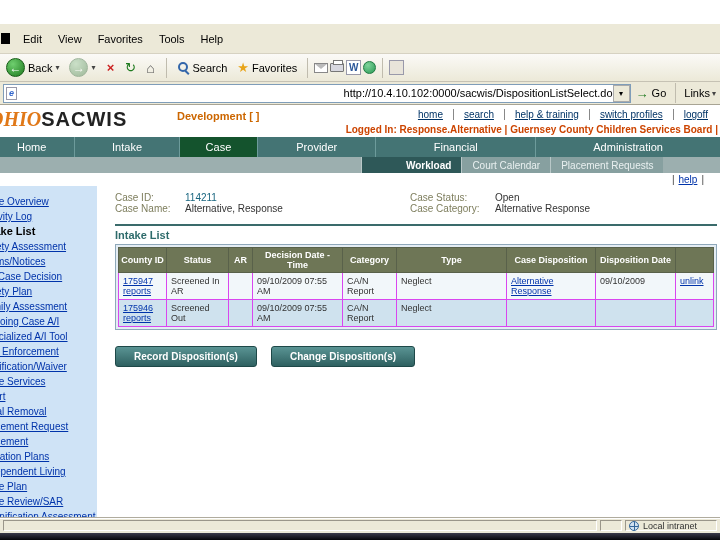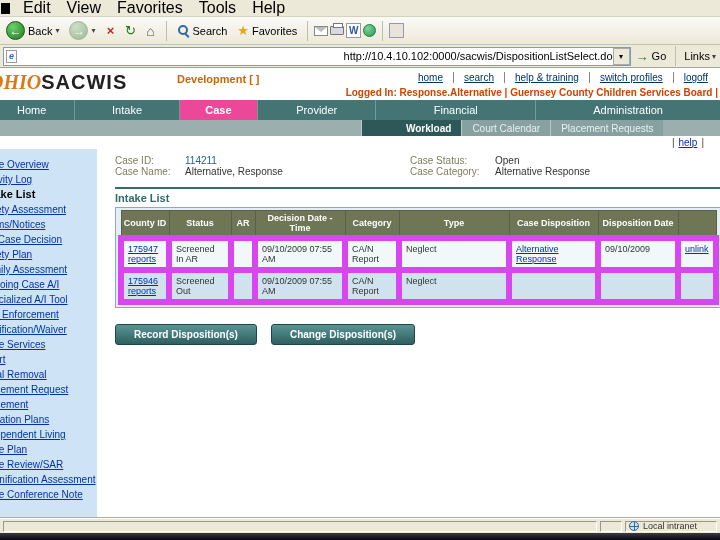--- a/index.html
+++ b/index.html
@@ -1,20 +1,20 @@
 <!DOCTYPE html>
 <html><head>
 <meta charset="utf-8">
 <style>
   * { box-sizing: border-box; margin: 0; padding: 0; }
   body { font-family: "Liberation Sans", "DejaVu Sans", sans-serif; background:#888; }
   .frame { position:relative; width:720px; height:540px; overflow:hidden; background:#fff; }
 
   
-  .menubar { height:17px; background:#ece9d8; display:flex; align-items:center; font-size:16px; color:#000; border-bottom:1px solid #d6d2c2; }
+  .menubar { height:30px; background:#ece9d8; display:flex; align-items:center; font-size:11px; color:#000; border-bottom:1px solid #d6d2c2;margin-top:24px; }
   .win-icon { width:9px; height:11px; background:#000; margin:0 5px 0 1px; }
   .menu-item { padding:1px 8px; cursor:pointer; }
 
   .toolbar { height:28px; background:linear-gradient(#fbfaf7,#ece9d8); display:flex; align-items:center; border-bottom:1px solid #c6c2b4; padding-left:2px; gap:2px; }
   .tb-btn { display:flex; align-items:center; gap:3px; padding:2px 4px; font-size:11px; cursor:pointer; }
   .circ { width:19px; height:19px; border-radius:50%; color:#fff; font-size:12px; display:flex; align-items:center; justify-content:center; }
   .circ.green { background:radial-gradient(circle at 35% 30%, #6fcf6f, #1e7a1e); border:1px solid #155c15; }
   .circ.gray { background:radial-gradient(circle at 35% 30%, #b9d8b9, #7da37d); border:1px solid #7a9a7a; opacity:.7; }
   .dd { font-size:8px; color:#444; }
   .tb-ico { width:18px; text-align:center; font-size:13px; cursor:pointer; }
@@ -55,21 +55,21 @@
   .env-label { position:absolute; left:188px; top:5px; color:#cc6600; font-weight:bold; font-size:11px; }
   .header-links { position:absolute; right:2px; top:4px; display:flex; font-size:10px; }
   .header-links .hlnk { color:#003366; text-decoration:underline; padding:0 10px; cursor:pointer; white-space:nowrap; }
   .header-links .hlnk + .hlnk { border-left:1px solid #888; }
   .logged-in { position:absolute; right:2px; top:19px; color:#cc4400; font-size:10px; font-weight:bold; white-space:nowrap; }
 
   .nav { height:20px; display:flex; background:#447474; }
   .nav .tab { display:flex; align-items:center; justify-content:center; color:#fff; font-size:11px; border-right:1px solid #6d9b9b; cursor:pointer; white-space:nowrap; }
   .nav .tab.t1 { flex:86; } .nav .tab.t2 { flex:104; } .nav .tab.t3 { flex:78; }
   .nav .tab.t4 { flex:118; } .nav .tab.t5 { flex:160; } .nav .tab.t6 { flex:185; border-right:none; }
-  .nav .tab.sel { background:#ec4899; font-weight:bold; }
+  .nav .tab.sel { background:#14532d; font-weight:normal; }
 
   .subnav { height:16px; background:#9cafaf; display:flex; align-items:stretch; font-size:10px; }
   .subnav .spacer { width:372px; }
   .subtab { display:flex; align-items:center; justify-content:center; padding:0 10px; background:#87a0a0; color:#e9f0f0; border-left:1px solid #b9c8c8; cursor:pointer; white-space:nowrap; }
   .subtab.sel { background:#2e5858; color:#fff; font-weight:bold;padding-left:44px; }
 
   .help-row { height:13px; display:flex; justify-content:flex-end; align-items:center; font-size:10px; color:#444; padding-right:16px; gap:4px; }
   .help-row .hlp { color:#0033aa; text-decoration:underline; cursor:pointer; }
 
   .content { display:flex; height:371px; }
@@ -81,31 +81,31 @@
   .case-grid { display:grid; grid-template-columns:70px 225px 85px auto; font-size:10px; row-gap:0; }
   .cg-label { color:#7d7d5c; }
   .cg-value { color:#333; }
   .cg-value.id { color:#1a6680; }
 
   .section { margin-top:10px; border-top:2px solid #3a6b6b; padding-top:2px; }
   .section-title { color:#2e6b6b; font-weight:bold; font-size:11px; margin:1px 0 3px 0; }
   .tbl-box { border:1px solid #8fa8ba; background:#e4edf4; padding:2px; }
   table { border-collapse:collapse; table-layout:fixed; width:100%; font-size:9px; }
   th { background:#6e7656; color:#fff; border:1px solid #59614a; padding:2px 2px; font-size:9px; font-weight:bold; text-align:center; }
-  td { border:6px solid #d946ef; padding:3px 4px; vertical-align:top; color:#333; word-wrap:break-word; }
+  td { border:1px solid #d946ef; padding:3px 4px; vertical-align:top; color:#333; word-wrap:break-word; }
   tr.row-a td { background:#f2f7fa; }
   tr.row-b td { background:#cfe2ee; }
   .lnk { color:#0033aa; text-decoration:underline; cursor:pointer; }
   .blocklnk { display:block; }
 
   .btn-row { display:flex; gap:14px; margin-top:16px; }
   .btn { background:linear-gradient(#5a9494,#2e6060); color:#fff; font-weight:bold; font-size:10px; padding:4px 18px; border:1px solid #1e4848; border-radius:3px; cursor:pointer; white-space:nowrap; }
 
   
-  .statusbar { position:absolute; left:0; bottom:7px; width:720px; height:15px; background:#ece9d8; border-top:1px solid #fff; box-shadow:0 -1px 0 #b0ac9e; display:flex; align-items:center; padding:1px 3px; gap:3px; }
+  .statusbar { position:absolute; left:0; bottom:7px; width:720px; height:15px; background:#ece9d8; border-top:1px solid #fff; box-shadow:0 -1px 0 #b0ac9e; display:flex; padding:1px 3px; gap:3px; }
   .panel { height:11px; border:1px solid; border-color:#9a968a #fff #fff #9a968a; }
   .panel.main-p { flex:1; }
   .panel.small-p { width:22px; }
   .panel.zone-p { width:92px; display:flex; align-items:center; gap:4px; font-size:9px; color:#333; padding:0 3px; }
   .globe { width:10px; height:10px; border-radius:50%; border:1px solid #336699; background:#cfe0f0; position:relative; flex:none; }
   .globe::before { content:""; position:absolute; left:0; top:4px; width:8px; height:1px; background:#336699; }
   .globe::after { content:""; position:absolute; left:4px; top:0; width:1px; height:8px; background:#336699; }
   .bottom-strip { position:absolute; left:0; bottom:0; width:720px; height:7px; background:linear-gradient(#3a3a4a,#05050a); }
 </style>
 </head>

